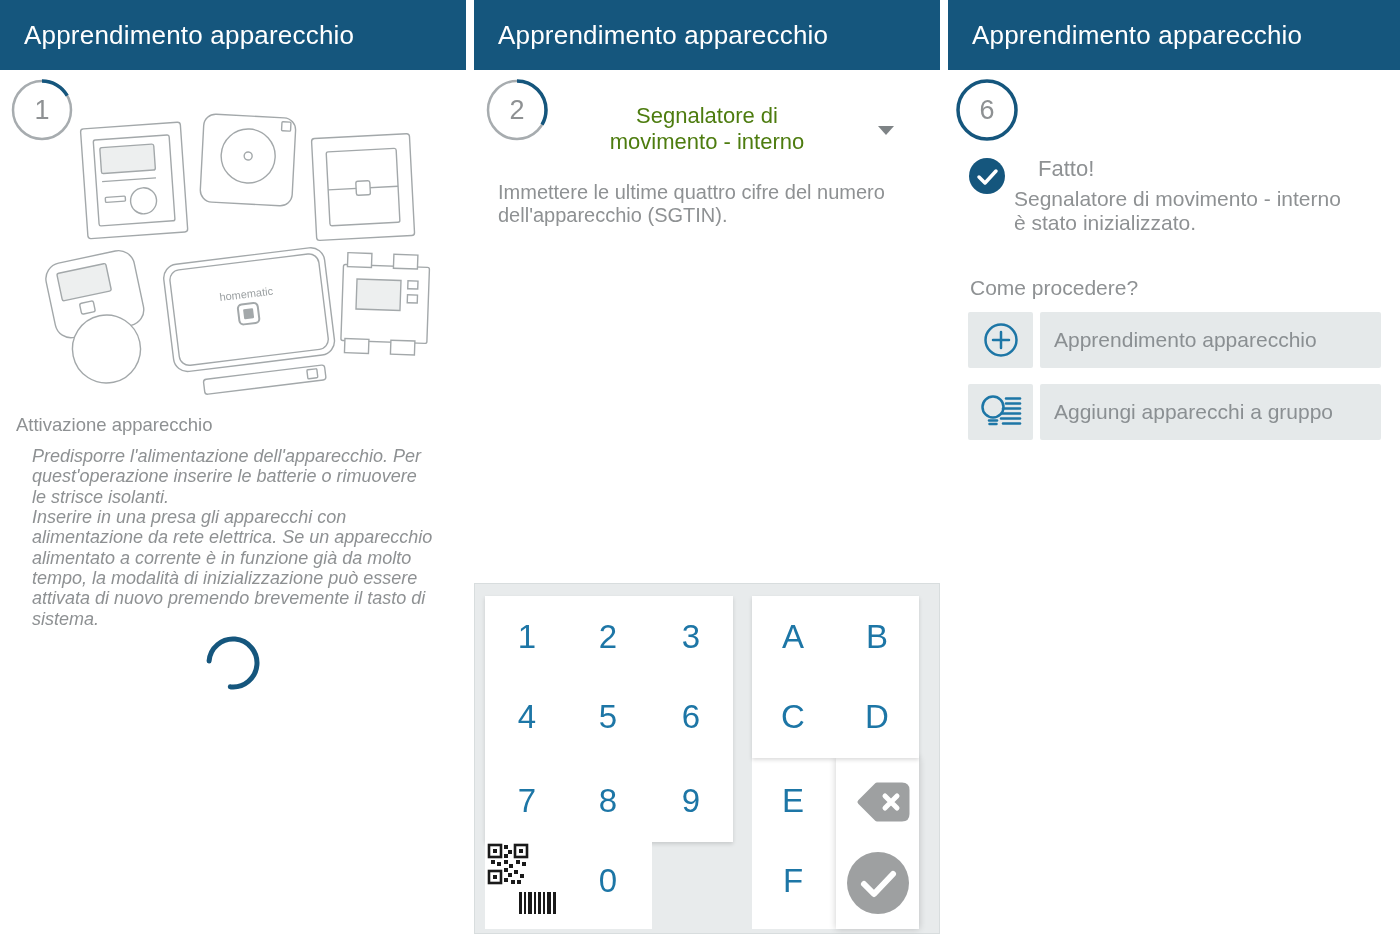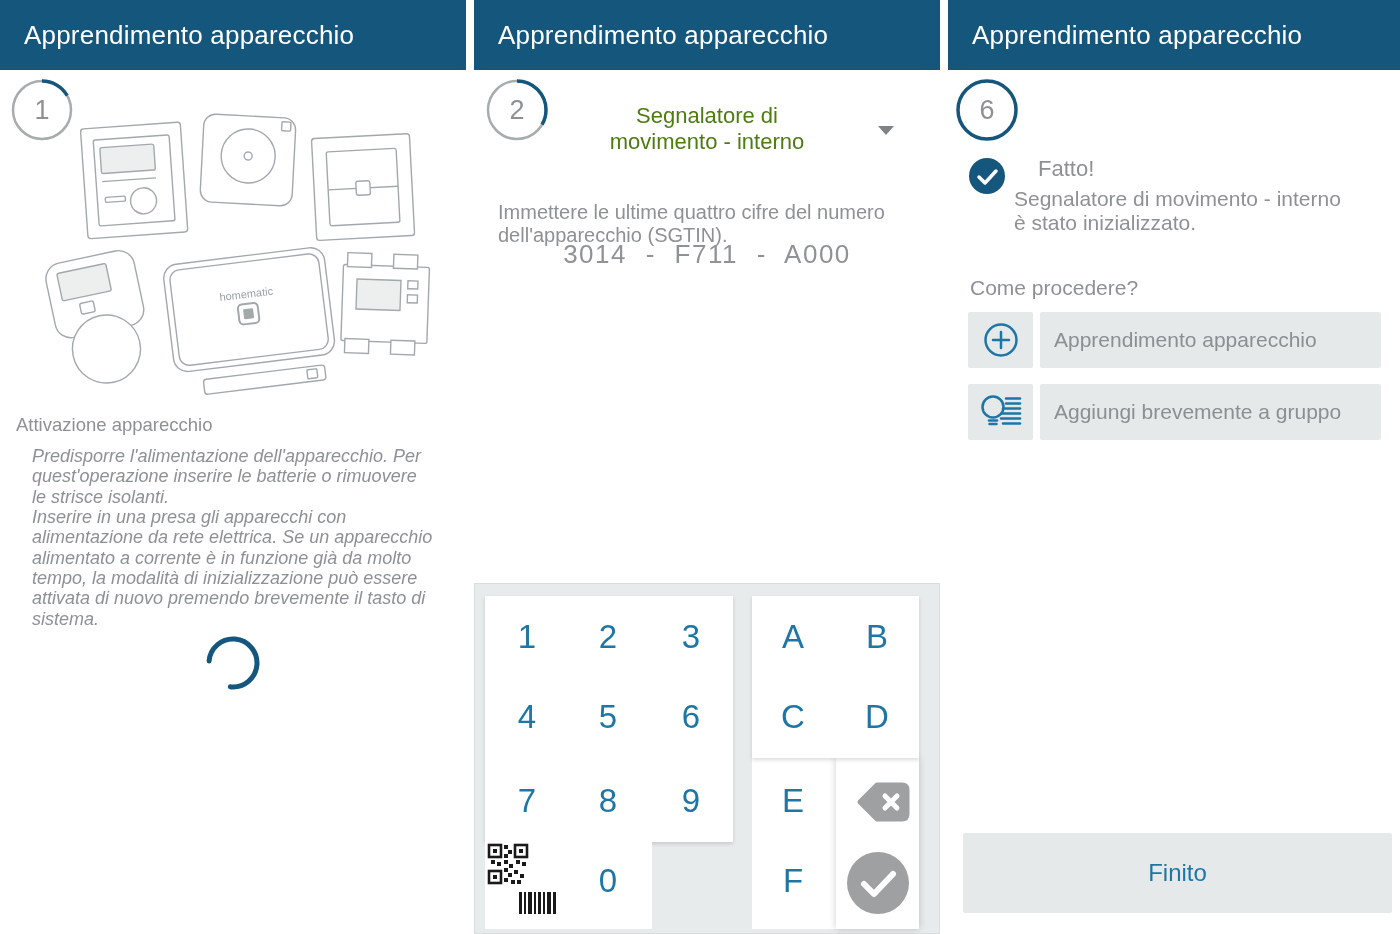--- a/index.html
+++ b/index.html
@@ -40,21 +40,20 @@
     text-align:center;color:#4d7c0f;font-size:22px;line-height:1.18;white-space:pre-line;
   }
   .caret{
     position:absolute;left:404px;top:126px;width:0;height:0;
     border-left:8px solid transparent;border-right:8px solid transparent;
     border-top:9px solid #7E8386;
   }
   .p2-instruction{
     position:absolute;left:24px;top:181px;width:430px;font-size:20px;line-height:1.15;
     color:#8E9193;
-    margin-top:20px;
   }
   .sgtin{position:absolute;left:0;width:466px;text-align:center;color:#8F9396;
     font-size:26px;letter-spacing:1.5px;word-spacing:10px;}
   .sgtin-1{top:239px;}
   .sgtin-2{top:281px;}
 
   .keypad{
     position:absolute;left:0;top:583px;width:466px;height:351px;box-sizing:border-box;
     background:#E8EBEC;border:1px solid #D8DDDE;
   }
@@ -186,21 +185,20 @@
     <div class="num">2</div>
   </div>
 
   <div class="selector">
     <div class="selector-label">Segnalatore di
 movimento - interno</div>
   </div>
   <div class="caret"></div>
 
   <div class="p2-instruction">Immettere le ultime quattro cifre del numero dell'apparecchio (SGTIN).</div>
-  <div class="sgtin sgtin-1">3014 - F711 - A000</div>
 
   <div class="keypad">
 
     <div class="card card-shadow" style="left:10px;top:12px;width:248px;height:246px;"></div>
     <div class="card" style="left:10px;top:258px;width:167px;height:87px;"></div>
 
     <div class="card" style="left:277px;top:174px;width:84px;height:171px;"></div>
     <div class="card card-elevated" style="left:361px;top:174px;width:83px;height:171px;"></div>
     <div class="card card-shadow" style="left:277px;top:12px;width:167px;height:162px;"></div>
 
@@ -311,19 +309,16 @@
           <path d="M10.5 31 H17.5"></path>
           <path d="M27 5.5 H41"></path>
           <path d="M27 10.5 H41"></path>
           <path d="M24 15.5 H41"></path>
           <path d="M23 20.5 H41"></path>
           <path d="M22 25.5 H41"></path>
           <path d="M24 30.5 H41"></path>
         </g>
       </svg>
     </div>
-    <div class="action-label-tile">Aggiungi brevemente a gruppo</div>
-  </div>
-
-  <div class="finish-button">
-    <span>Finito</span>
-  </div>
+    <div class="action-label-tile">Aggiungi apparecchi a gruppo</div>
+  </div>
+
 </div>
 
 </body></html>

